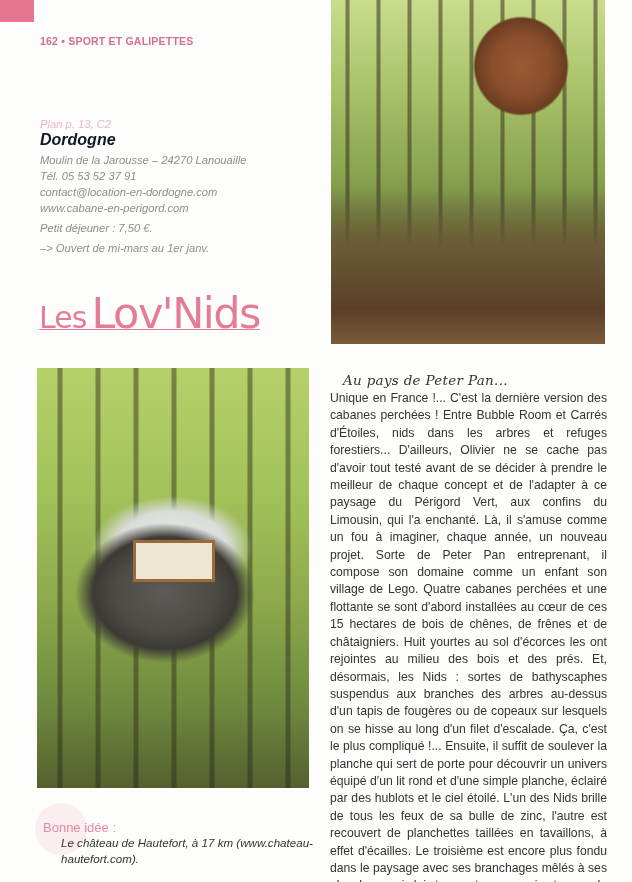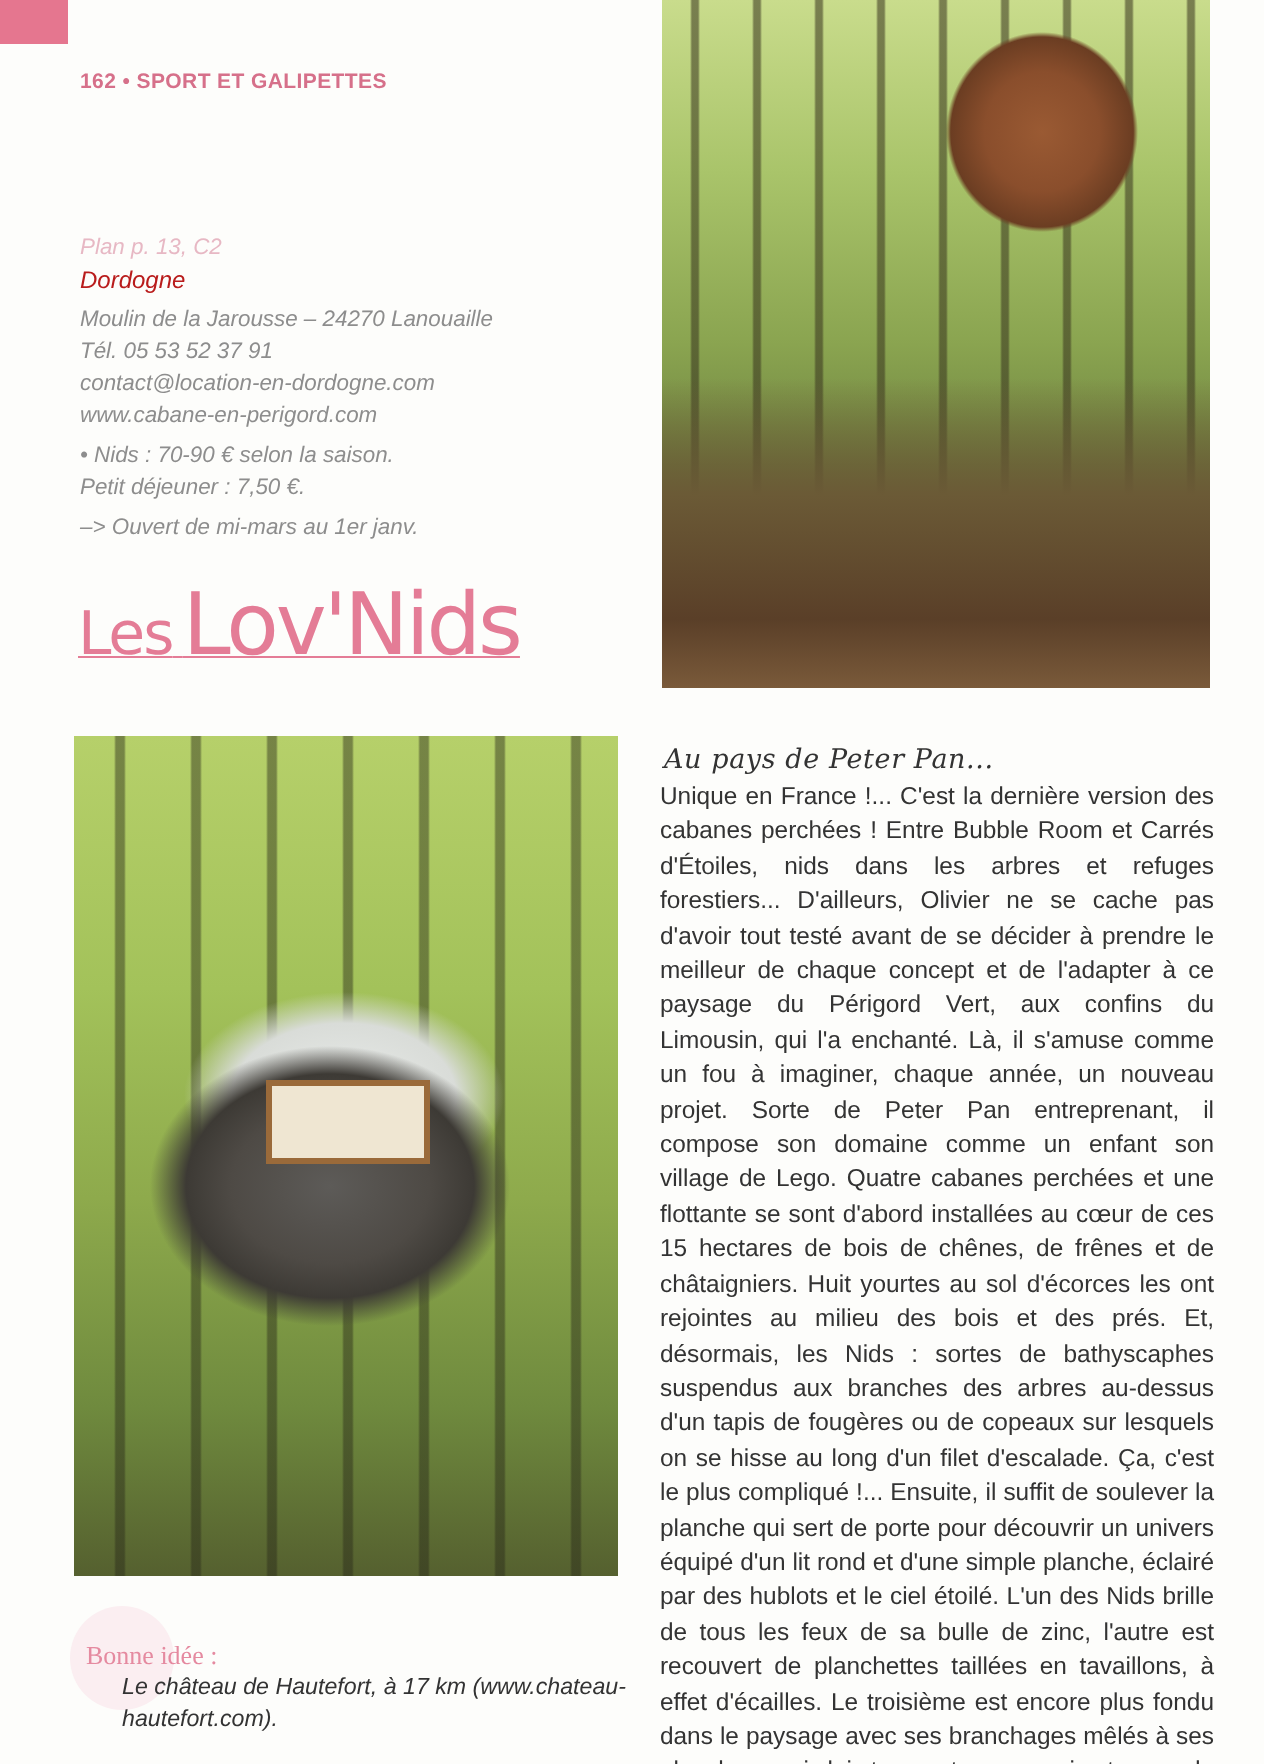--- a/index.html
+++ b/index.html
@@ -11,21 +11,21 @@
   }
   .pink-tab { position: absolute; left: 0; top: 0; width: 34px; height: 22px; background: #e5768f; }
   .running-head {
     position: absolute; left: 40px; top: 35px;
     font-family: "Liberation Sans", sans-serif; font-weight: bold;
     font-size: 10.5px; color: #d6708a; letter-spacing: 0.2px;
   }
   .info { position: absolute; left: 40px; top: 76px; width: 285px;
     font-family: "Liberation Sans", sans-serif; font-style: italic; font-size: 11.2px; line-height: 16px; color: #8d8d8d; margin-top: 40px; }
   .info .plan { color: #e7b8c4; }
-  .info .region { color: #b91c1c; font-size: 12px; }
+  .info .region { color: #0f172a; font-size: 16px; font-weight: bold; }
   .info .gap { height: 4px; }
   .title {
     position: absolute; left: 39px; top: 288px;
     font-family: "DejaVu Sans", sans-serif; color: #e47c96; font-weight: normal;
     white-space: nowrap;
     text-decoration: underline;
   }
   .title .small { font-size: 30px; letter-spacing: -1px; }
   .title .big { font-size: 43px; letter-spacing: -1.5px; }
 
@@ -42,30 +42,30 @@
       radial-gradient(ellipse 90px 70px at 128px 225px, #5d5b58 0%, #4e4a45 55%, #3d3a35 80%, rgba(0,0,0,0) 100%),
       radial-gradient(ellipse 80px 52px at 135px 180px, #e9ecea 0%, #d9dcd8 70%, rgba(0,0,0,0) 100%),
       repeating-linear-gradient(90deg, rgba(40,45,25,0) 0px, rgba(40,45,25,0) 20px, rgba(40,40,25,0.45) 21px, rgba(40,40,25,0.45) 25px, rgba(40,45,25,0) 26px, rgba(40,45,25,0) 38px),
       linear-gradient(180deg, #b6d06a 0%, #a3c25a 30%, #8eaa4c 55%, #6f8a3e 80%, #55602f 100%);
   }
   .pod-window { position: absolute; left: 96px; top: 172px; width: 82px; height: 42px; background: #efe6d2; border: 3px solid #9a6a3a; box-sizing: border-box; }
 
   .article { position: absolute; left: 330px; top: 372px; width: 277px; }
   .subtitle {
     font-family: "DejaVu Serif", serif; font-style: italic; font-size: 13.5px; color: #333;
-    margin: 0 0 2px 2px; letter-spacing: 0.3px;
+    margin: 0 0 2px 13px; letter-spacing: 0.3px;
   }
   .body-text {
     font-family: "Liberation Sans", sans-serif; font-size: 12.2px; line-height: 17.4px;
     color: #333; text-align: justify; margin: 0; hyphens: none;
   }
 
   .tip { position: absolute; left: 43px; top: 820px; width: 270px; }
   .tip-circle { position: absolute; left: 35px; top: 803px; width: 52px; height: 52px; border-radius: 50%; background: #fbeef1; }
-  .tip-label { font-family: Liberation Serif, serif; font-size: 13px; color: #e58aa0; }
+  .tip-label { font-family: Liberation Sans, sans-serif; font-size: 13px; color: #e58aa0; }
   .tip-text { font-family: "Liberation Sans", sans-serif; font-style: italic; font-size: 11.6px; line-height: 15.5px; color: #333; margin-left: 18px; }
 </style>
 </head>
 <body>
 
 <div class="pink-tab"></div>
 
 <div class="running-head">
   <span>162</span>
   <span>•</span>
@@ -74,21 +74,20 @@
 
 <div class="info">
   <div class="plan">Plan p. 13, C2</div>
   <div class="region">Dordogne</div>
   <div class="gap"></div>
   <div>Moulin de la Jarousse – 24270 Lanouaille</div>
   <div>Tél. 05 53 52 37 91</div>
   <div>contact@location-en-dordogne.com</div>
   <div>www.cabane-en-perigord.com</div>
   <div class="gap"></div>
-  <div>• Nids : 70-90 € selon la saison.</div>
   <div>Petit déjeuner : 7,50 €.</div>
   <div class="gap"></div>
   <div>–&gt; Ouvert de mi-mars au 1er janv.</div>
 </div>
 
 <div class="title">
   <span class="small">Les</span>
   <span class="big">Lov'Nids</span>
 </div>
 

